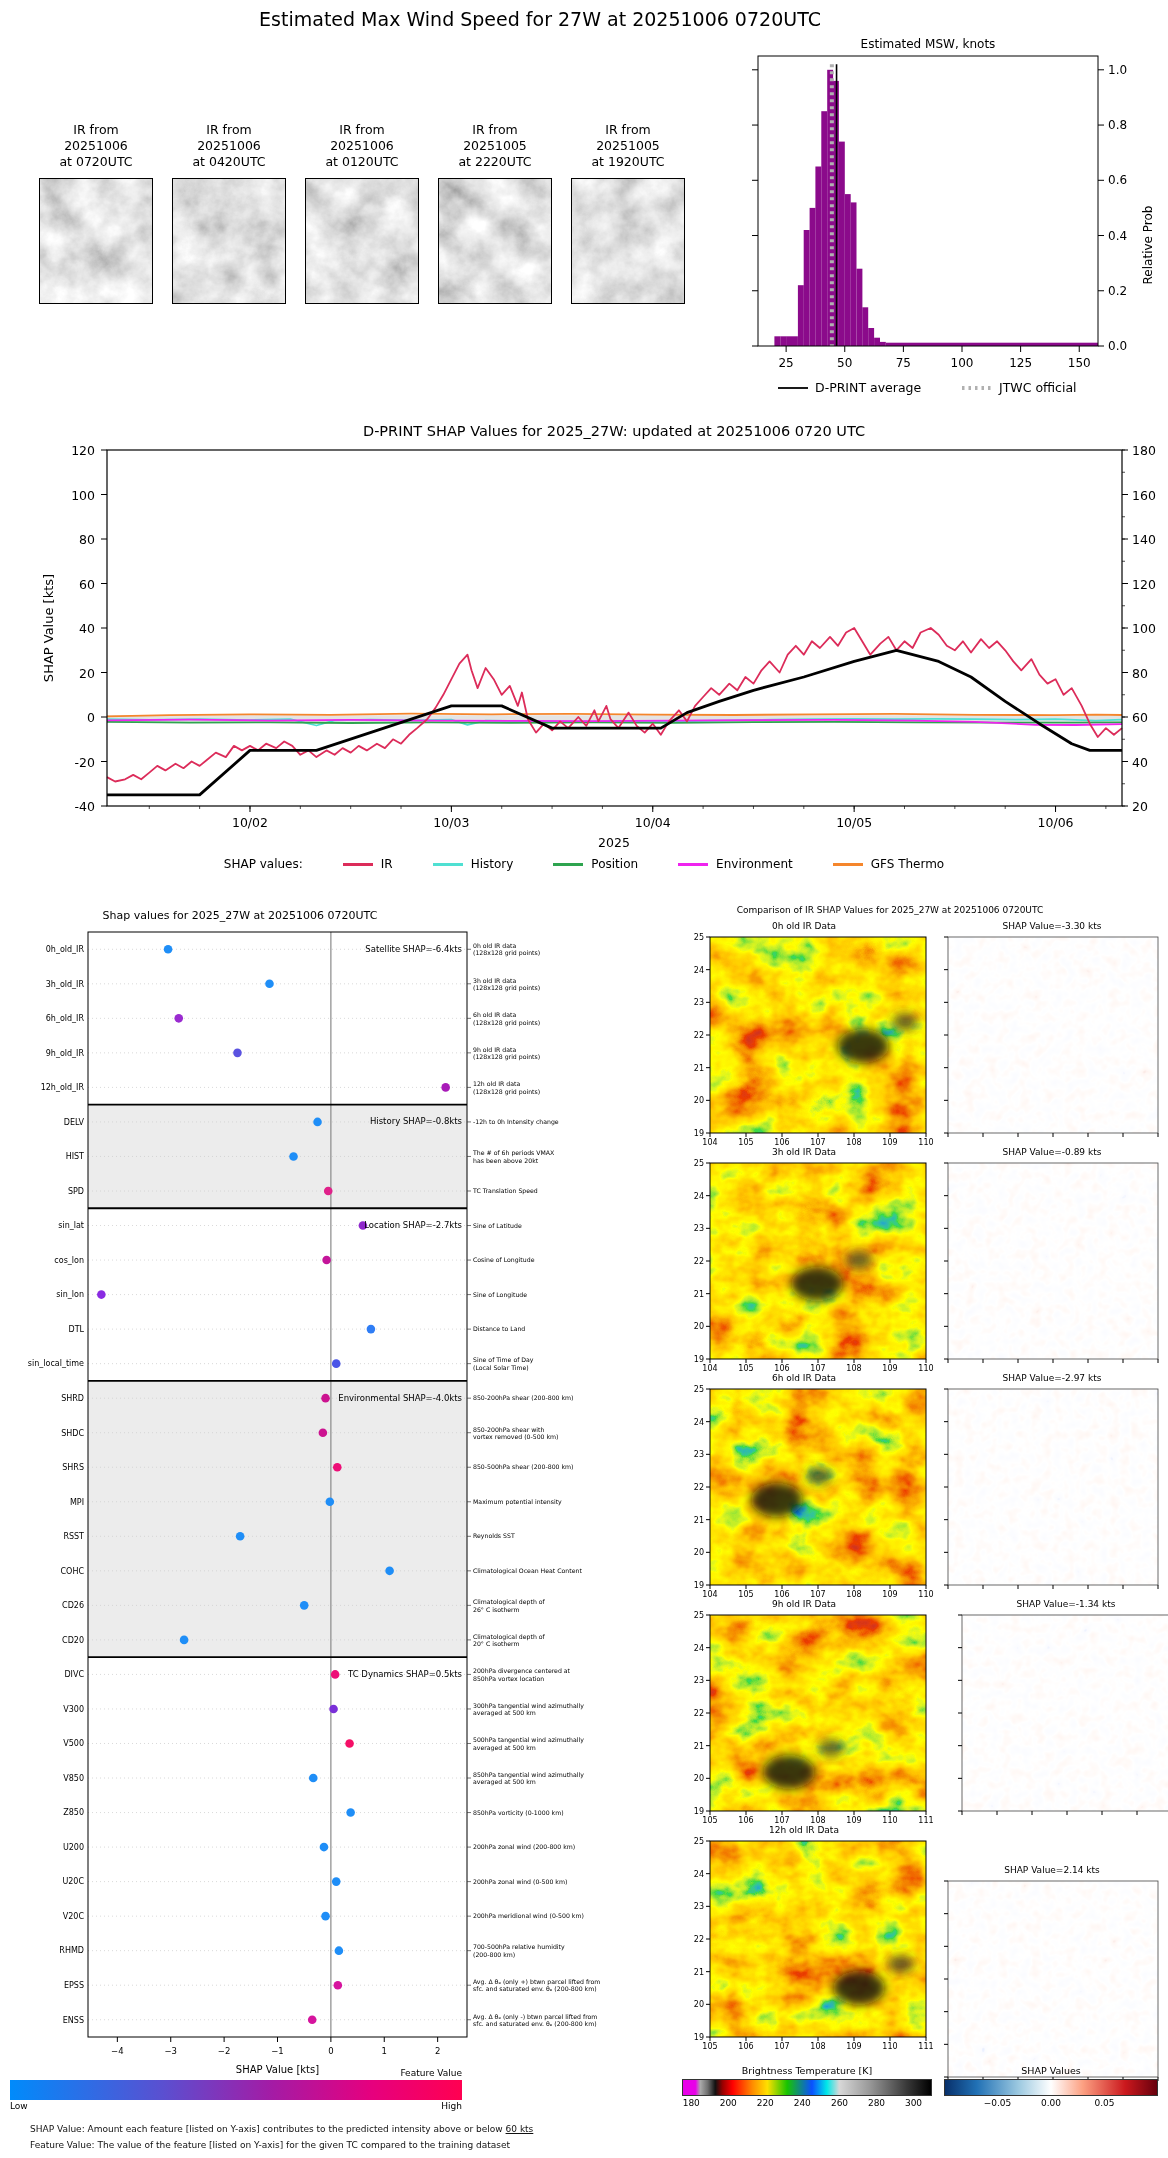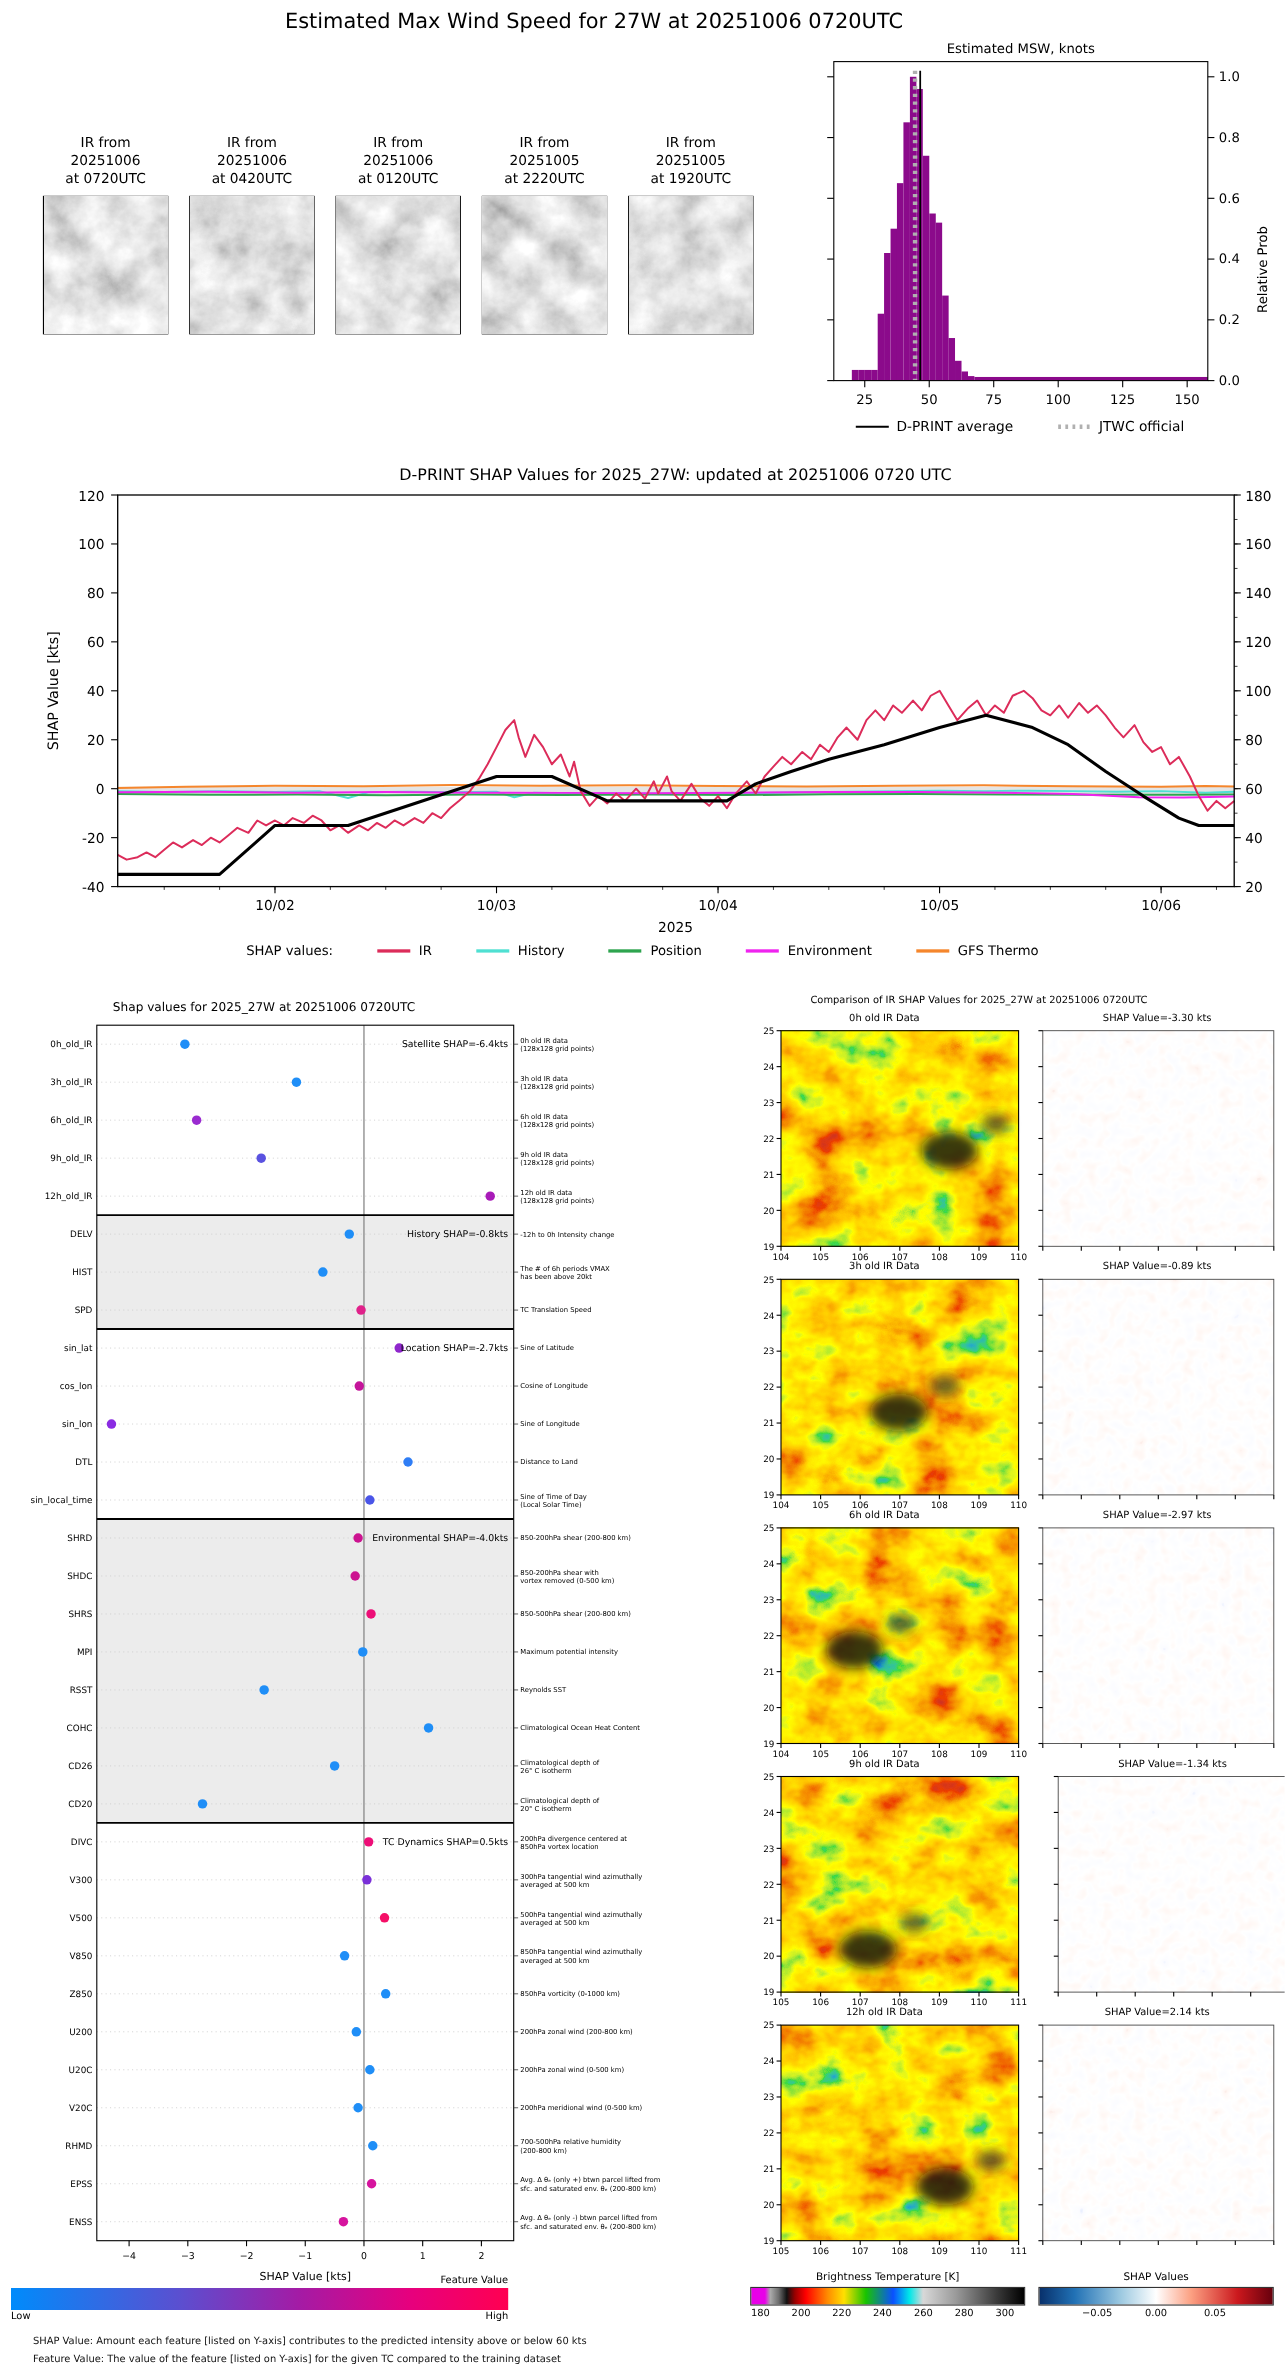--- a/index.html
+++ b/index.html
@@ -16,21 +16,21 @@
   #ts-legend{position:absolute;left:0;top:852px;width:1168px;}
   .leg-row{display:flex;justify-content:center;align-items:center;gap:40px;font-size:12px;height:24px;}
   .leg-item{display:flex;align-items:center;gap:8px;}
   .leg-swatch{display:inline-block;width:30px;height:3px;}
   #dotplot{position:absolute;left:0;top:905px;width:600px;height:1185px;}
   #fv-colorbar{position:absolute;left:10px;top:2068px;width:452px;font-size:9px;}
   .fv-label{text-align:right;margin-bottom:2px;}
   .fv-bar{height:20px;background:linear-gradient(90deg,#008bfb 0%,#5b4fd0 34%,#a41ba5 58%,#e6007e 80%,#ff0051 100%);}
   .fv-ends{display:flex;justify-content:space-between;margin-top:1px;}
   #footnotes{position:absolute;left:30px;top:2122px;font-size:9px;line-height:1.75;color:#111;}
-  #footnotes .u{}
+  #footnotes .u{text-decoration:underline;}
   #cmp{position:absolute;left:612px;top:905px;width:556px;height:1253px;}
   #cmp-title{text-align:center;font-size:9px;width:556px;}
   .cmp-row{position:absolute;width:556px;height:226px;}
   .map-block{position:absolute;top:0;}
   .map-title{text-align:center;font-size:9px;height:13px;}
   #cmp-cbars{position:absolute;top:1160px;width:556px;font-size:9.5px;}
   .cbar-block{position:absolute;top:0;}
   .cbar-label{text-align:center;margin-bottom:3px;}
   .cbar{height:15px;border:0.5px solid #333;position:relative;}
   .bt-bar{background:linear-gradient(90deg,#e800e8 0%,#e800e8 5%,#aaaaaa 7%,#6e6e6e 10%,#111111 13%,#990000 16%,#ff0000 20%,#ff8c00 28%,#ffe000 34%,#18c400 42%,#0a50ff 52%,#00e8e8 58%,#d8d8d8 63%,#9a9a9a 75%,#3a3a3a 90%,#000000 100%);}
@@ -990,21 +990,21 @@
               <line x1="140" y1="199" x2="140" y2="203" stroke="#000"></line>
               <text x="140" y="211" font-size="8" text-anchor="middle" fill="#000">108</text>
               <line x1="176" y1="199" x2="176" y2="203" stroke="#000"></line>
               <text x="176" y="211" font-size="8" text-anchor="middle" fill="#000">109</text>
               <line x1="212" y1="199" x2="212" y2="203" stroke="#000"></line>
               <text x="212" y="211" font-size="8" text-anchor="middle" fill="#000">110</text>
               <line x1="248" y1="199" x2="248" y2="203" stroke="#000"></line>
               <text x="248" y="211" font-size="8" text-anchor="middle" fill="#000">111</text>
             </svg>
           </div>
-          <div class="map-block" style="left: 330px; width: 220px;">
+          <div class="map-block" style="left: 330px; width: 220px; margin-top: 40px;">
             <div class="map-title">SHAP Value=2.14 kts</div>
             <svg width="220" height="213">
               <defs>
                 <filter id="sh4" x="0%" y="0%" width="100%" height="100%">
                   <feTurbulence type="fractalNoise" baseFrequency="0.09 0.09" numOctaves="2" seed="91"></feTurbulence>
                   <feColorMatrix type="saturate" values="0"></feColorMatrix>
                   <feComponentTransfer>
                     <feFuncR type="table" tableValues="0.45 0.96 1 1 0.85"></feFuncR>
                     <feFuncG type="table" tableValues="0.6 0.97 1 0.93 0.45"></feFuncG>
                     <feFuncB type="table" tableValues="1 1 1 0.9 0.4"></feFuncB>

